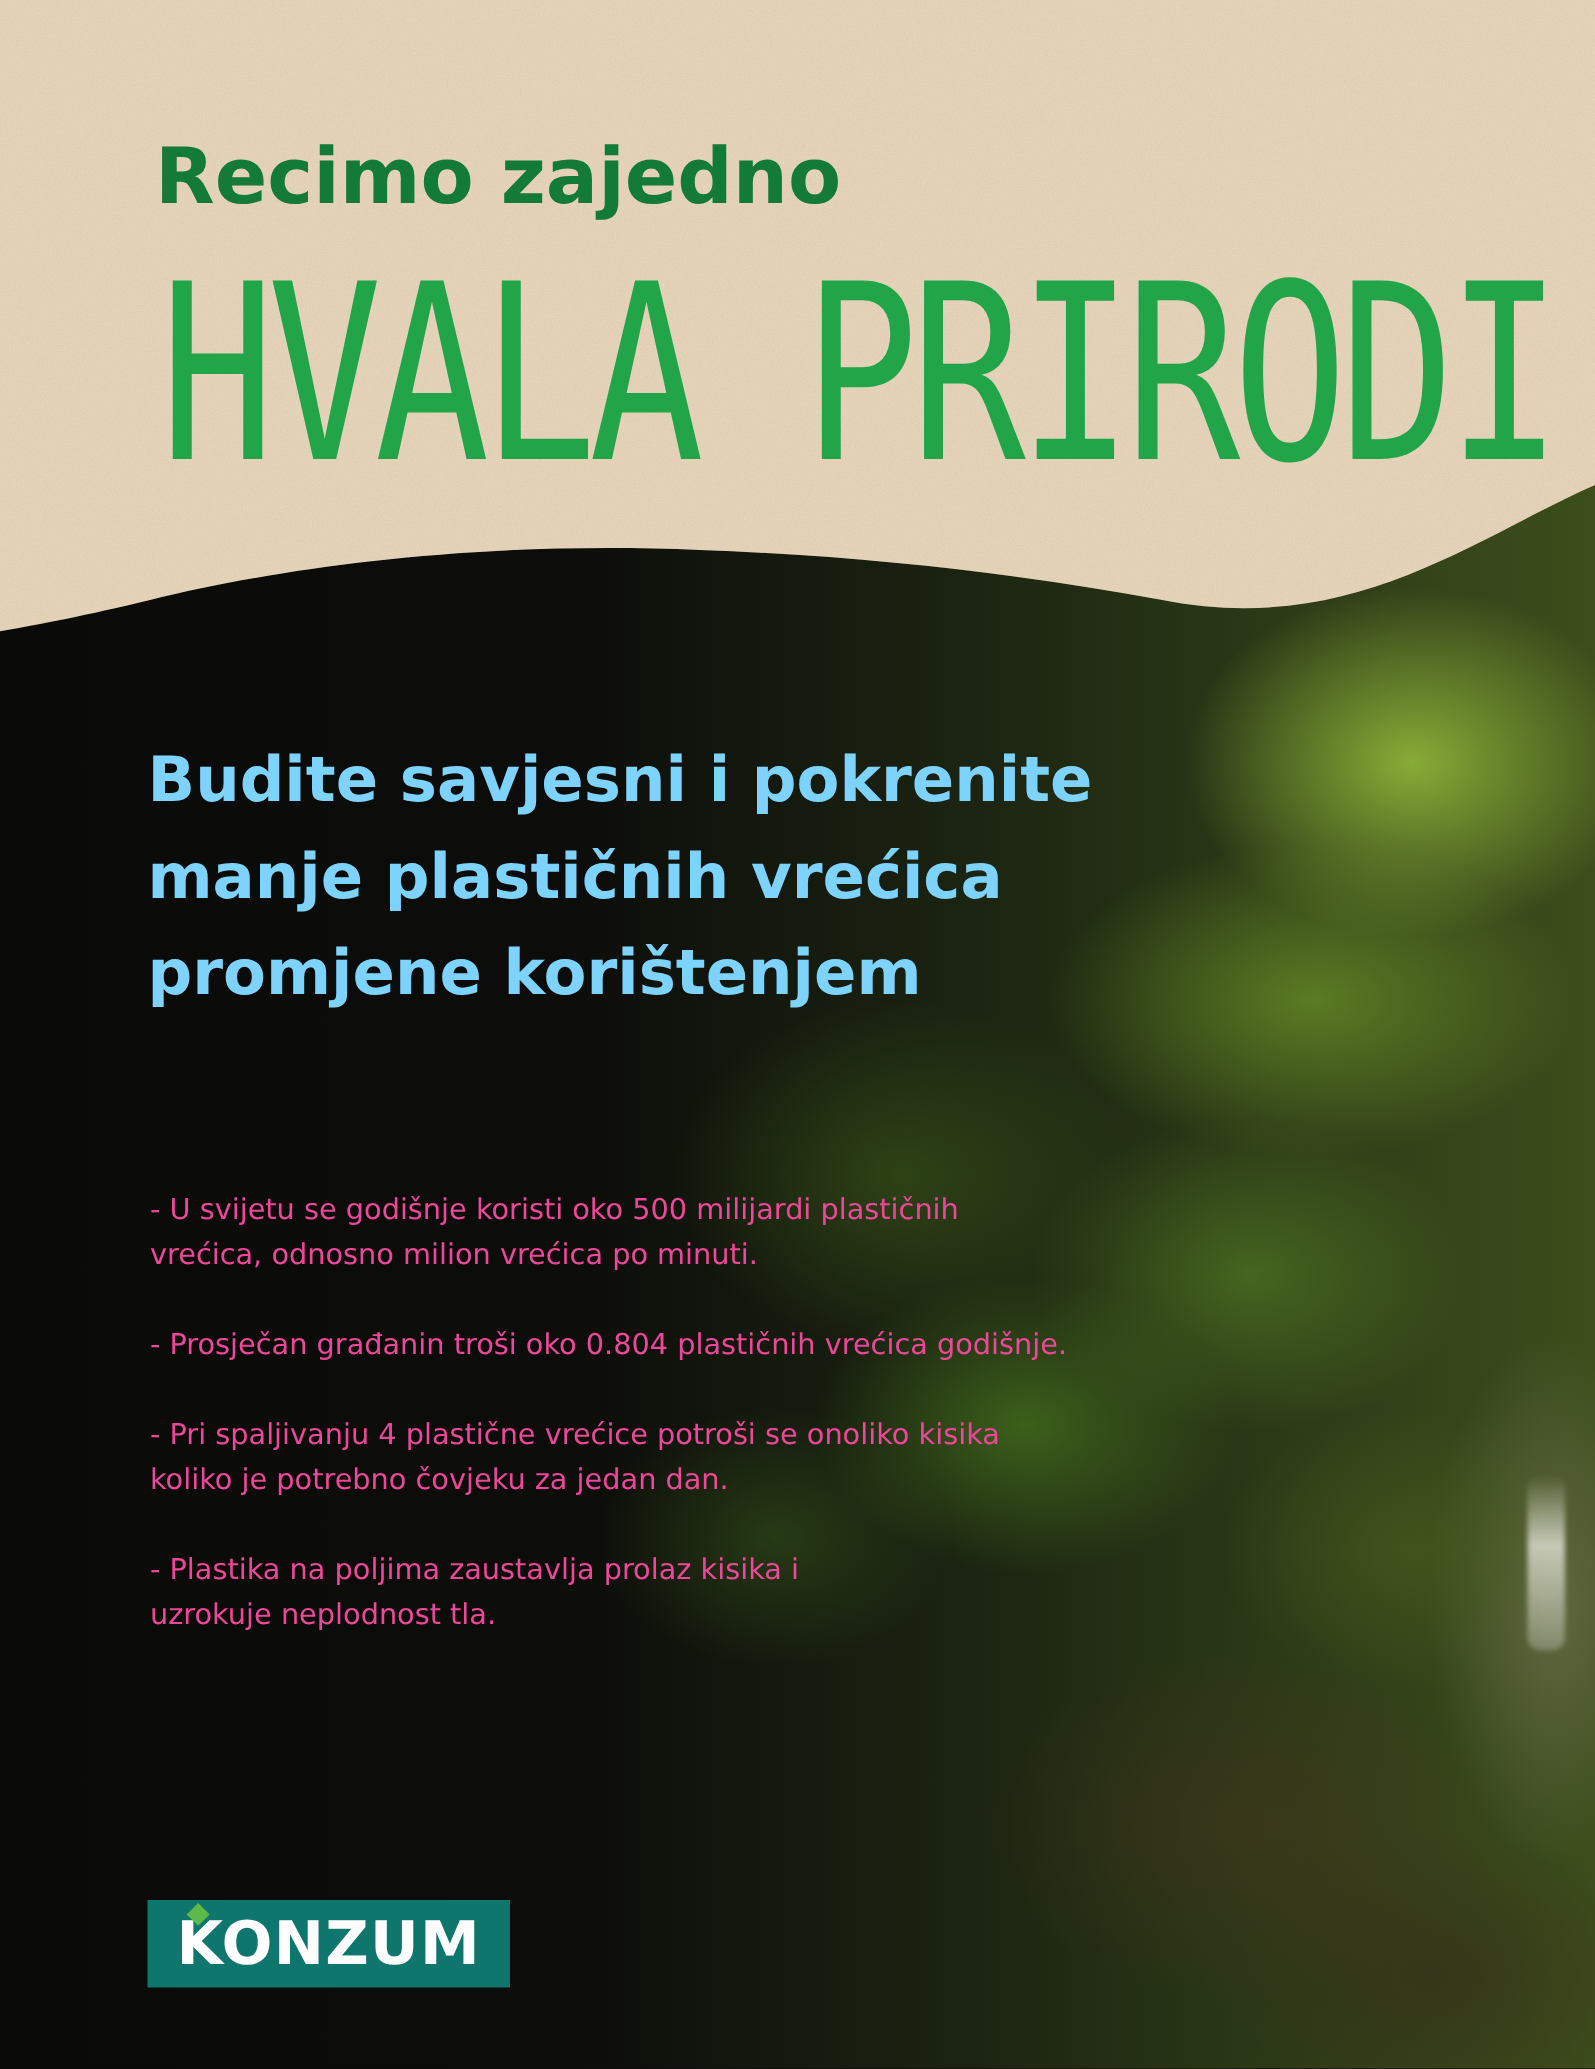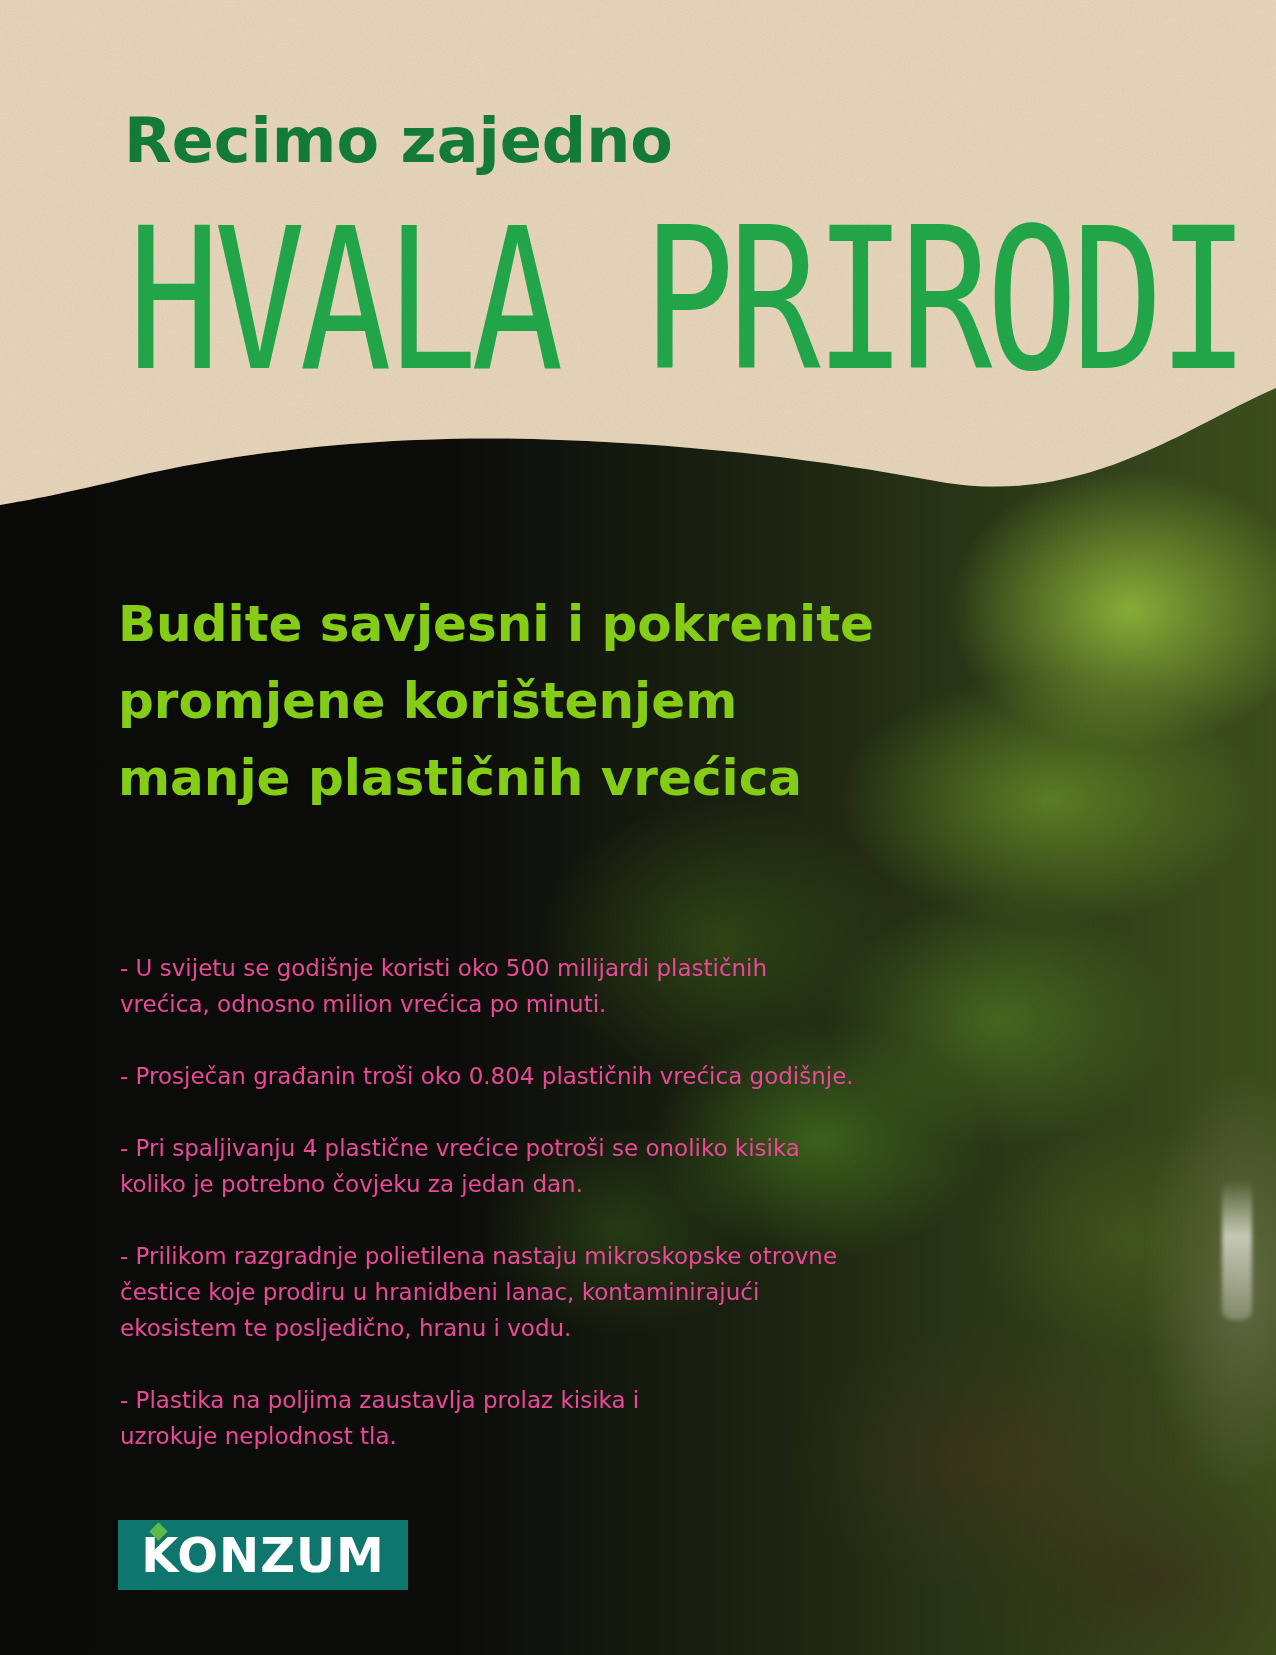--- a/index.html
+++ b/index.html
@@ -29,21 +29,21 @@
     .paper-svg { position: absolute; left: 0; top: 0; width: 1276px; height: 520px; }
 
     .headline-small { position: absolute; left: 124px; top: 104px; margin: 0;
       font-family: "DejaVu Sans", sans-serif; font-weight: bold; font-size: 62px; letter-spacing: 0px;
       color: #137a38; }
     .headline-big { position: absolute; left: 128px; top: 200px; margin: 0;
       font-family: "DejaVu Sans Mono", monospace; font-weight: normal; font-size: 196px; line-height: 200px;
       color: #22a548; letter-spacing: -8px; transform: scaleX(0.78); transform-origin: left top; white-space: nowrap; }
 
     .lead { position: absolute; left: 118px; top: 586px; width: 900px; margin: 0;
-      font-family: "DejaVu Sans", sans-serif; font-weight: bold; font-size: 50px; line-height: 77px; color: #84cc16; }
+      font-family: "DejaVu Sans", sans-serif; font-weight: bold; font-size: 50px; line-height: 77px; color: #7dd3fc; }
     .lead span { display: block; white-space: nowrap; }
 
     .facts { position: absolute; left: 120px; top: 950px; width: 1000px; margin: 0; padding: 0; list-style: none;
       font-family: "DejaVu Sans", sans-serif; font-weight: normal; font-size: 23px; line-height: 36px; color: #ec4899; }
     .facts li { margin: 0 0 36px 0; }
     .facts li span { display: block; white-space: nowrap; }
 
     .logo { position: absolute; left: 118px; top: 1520px; width: 290px; height: 70px; background: #0f766e;
       display: flex; align-items: center; justify-content: center; }
     .logo-text { font-family: "DejaVu Sans", sans-serif; font-weight: bold; font-size: 48px; color: #ffffff; letter-spacing: 1px; position: relative; }
@@ -66,42 +66,37 @@
     </defs>
     <path d="M0,0 H1276 V388 C1180,430 1080,510 930,480 C820,460 700,445 560,440 C380,432 220,455 120,480 C70,492 30,500 0,505 Z" fill="#e9d8bd"></path>
     <path d="M0,0 H1276 V388 C1180,430 1080,510 930,480 C820,460 700,445 560,440 C380,432 220,455 120,480 C70,492 30,500 0,505 Z" fill="#e9d8bd" filter="url(#grain)"></path>
   </svg>
 
   <h2 class="headline-small">Recimo zajedno</h2>
   <h1 class="headline-big">HVALA PRIRODI!</h1>
 
   <p class="lead">
     <span>Budite savjesni i pokrenite</span>
+    <span>manje plastičnih vrećica</span>
     <span>promjene korištenjem</span>
-    <span>manje plastičnih vrećica</span>
   </p>
 
   <ul class="facts">
     <li>
       <span>- U svijetu se godišnje koristi oko 500 milijardi plastičnih</span>
       <span>vrećica, odnosno milion vrećica po minuti.</span>
     </li>
     <li>
       <span>- Prosječan građanin troši oko 0.804 plastičnih vrećica godišnje.</span>
     </li>
     <li>
       <span>- Pri spaljivanju 4 plastične vrećice potroši se onoliko kisika</span>
       <span>koliko je potrebno čovjeku za jedan dan.</span>
     </li>
     <li>
-      <span>- Prilikom razgradnje polietilena nastaju mikroskopske otrovne</span>
-      <span>čestice koje prodiru u hranidbeni lanac, kontaminirajući</span>
-      <span>ekosistem te posljedično, hranu i vodu.</span>
-    </li>
-    <li>
       <span>- Plastika na poljima zaustavlja prolaz kisika i</span>
       <span>uzrokuje neplodnost tla.</span>
     </li>
   </ul>
 
   <div class="logo">
     <span class="logo-text">KONZUM</span>
   </div>
   <div class="logo-diamond"></div>
 </div>

